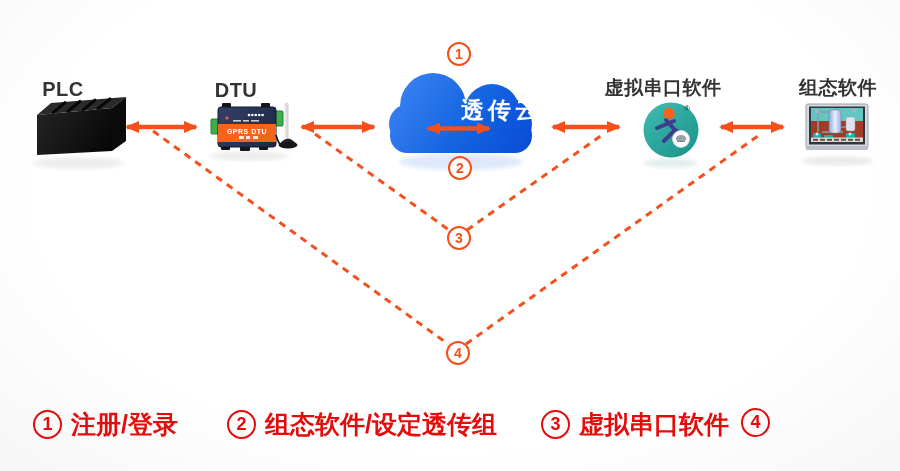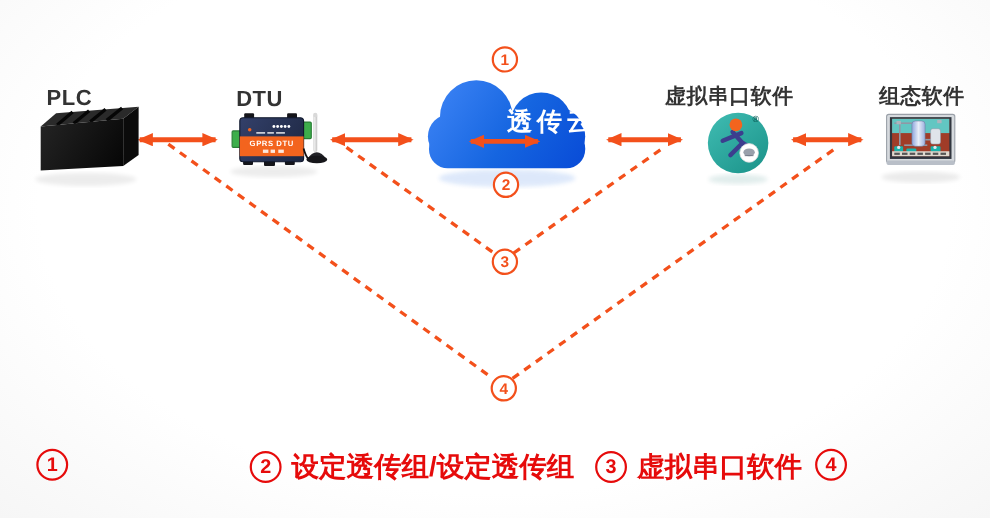--- a/index.html
+++ b/index.html
@@ -228,24 +228,25 @@
   <div class="dtu-text">GPRS DTU</div>
   <div class="reg-mark">®</div>
 
   <span class="marker mk1">1</span>
   <span class="marker mk2">2</span>
   <span class="marker mk3">3</span>
   <span class="marker mk4">4</span>
 
   <div class="caption cap1">
     <span class="num">1</span>
+    <span>注册/登录</span>
   </div>
   <div class="caption cap2">
     <span class="num">2</span>
-    <span>设定透传组/设定透传组</span>
+    <span>组态软件/设定透传组</span>
   </div>
   <div class="caption cap3">
     <span class="num">3</span>
     <span>虚拟串口软件</span>
   </div>
   <div class="caption cap4">
     <span class="num">4</span>
   </div>
 
 </div>

